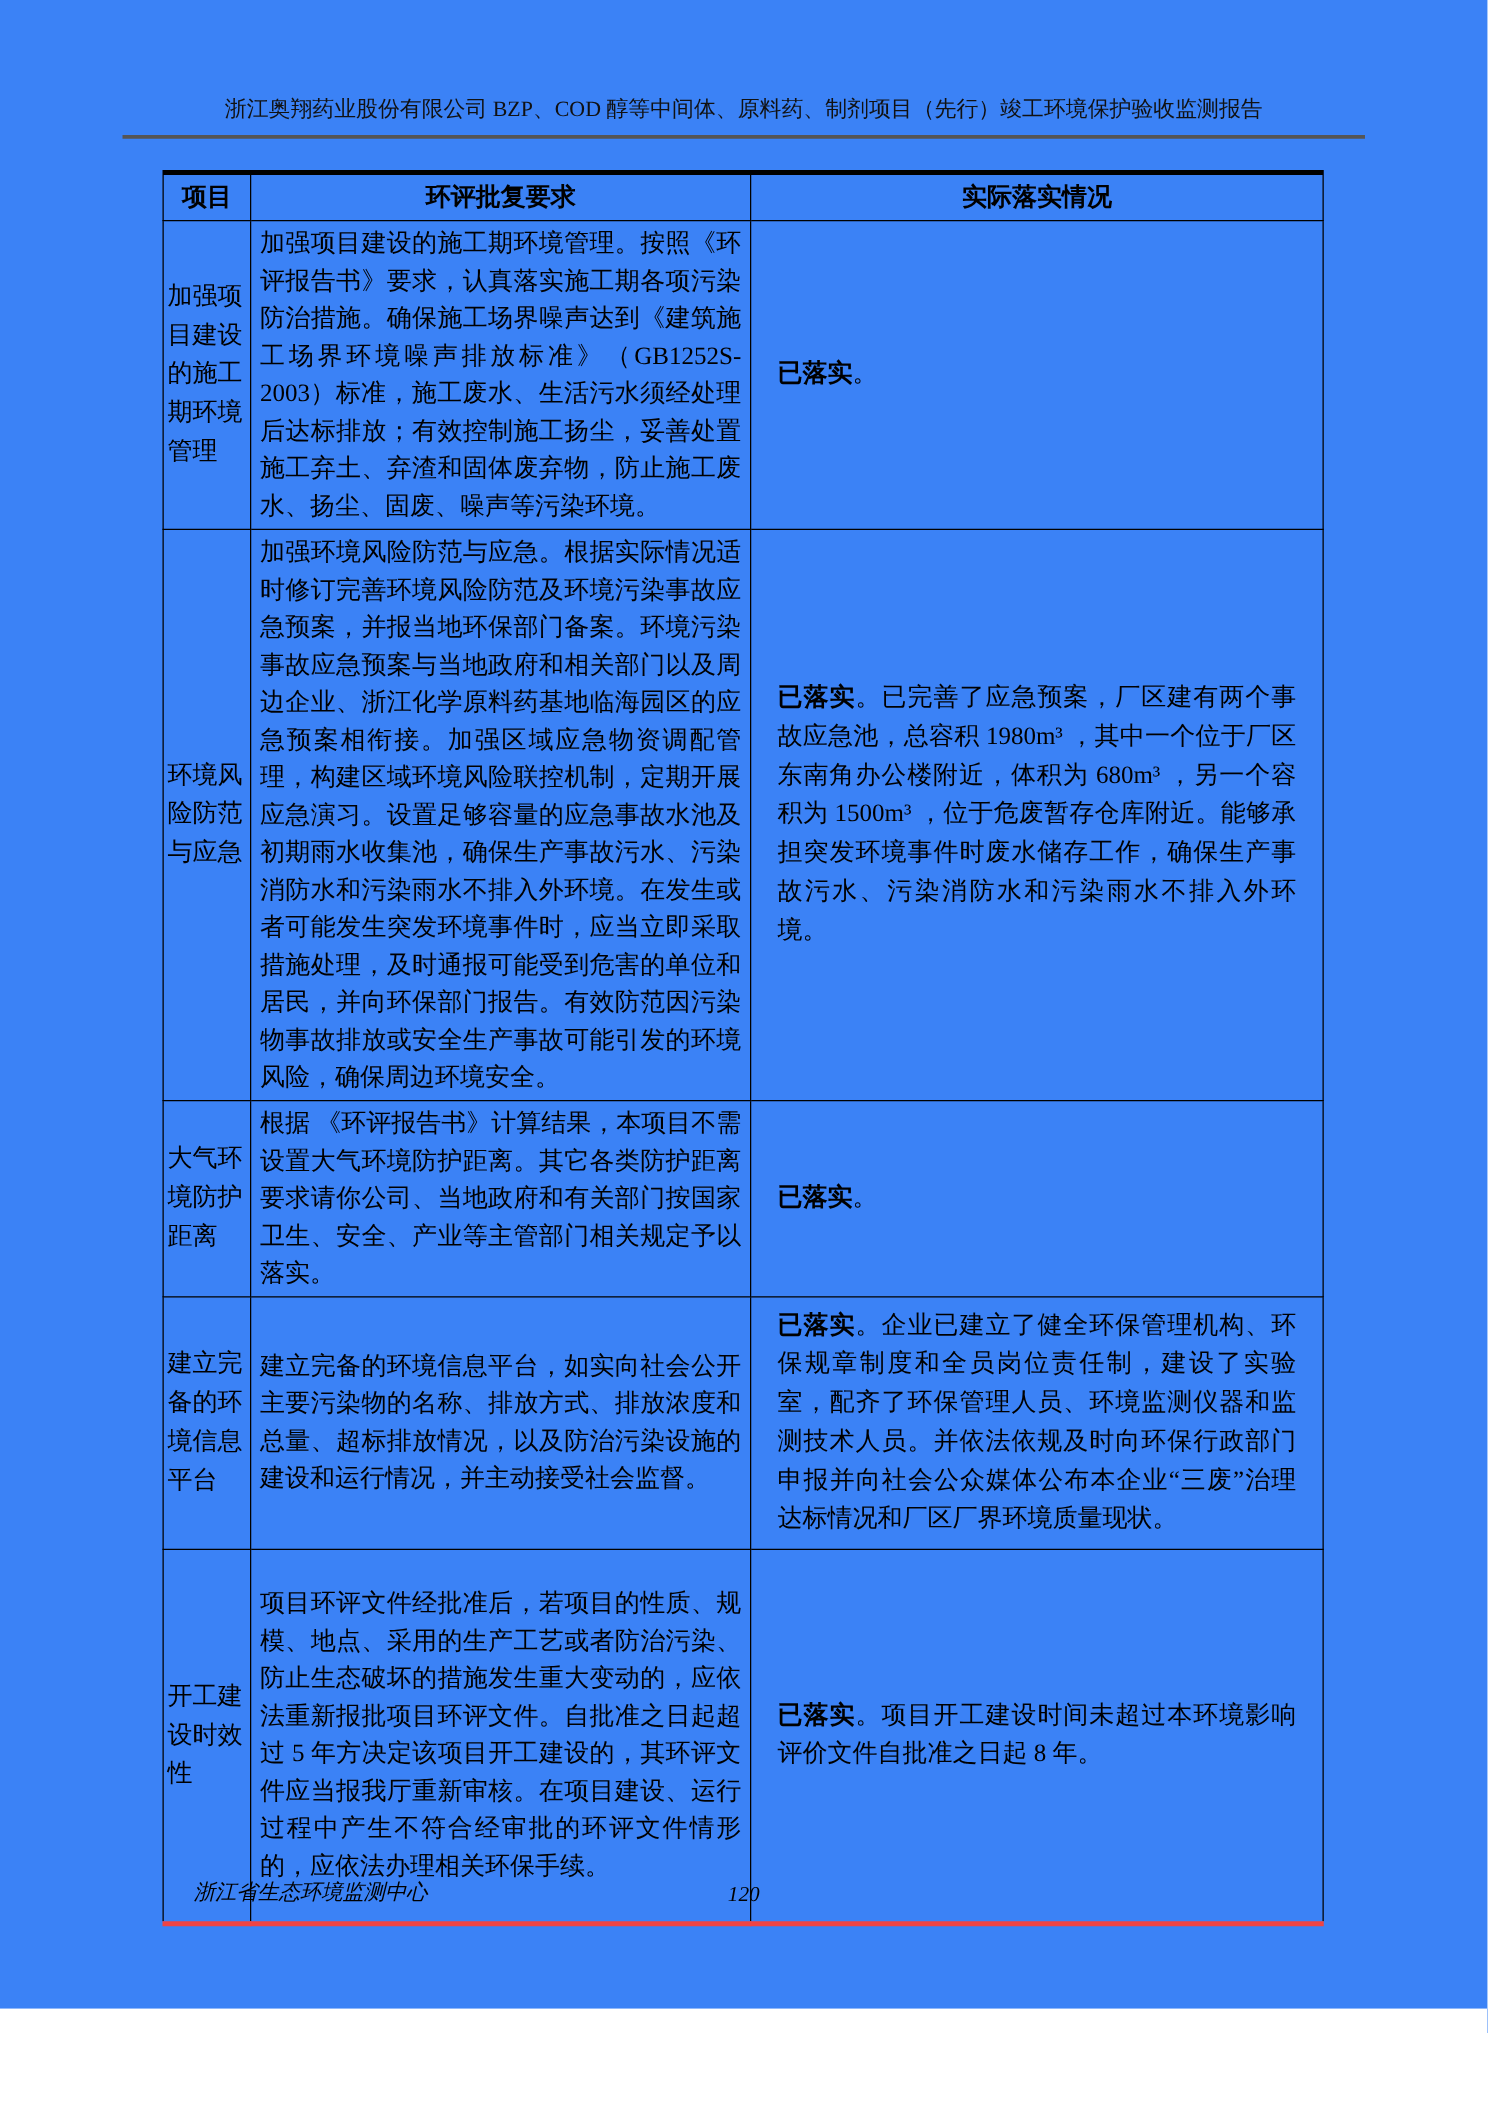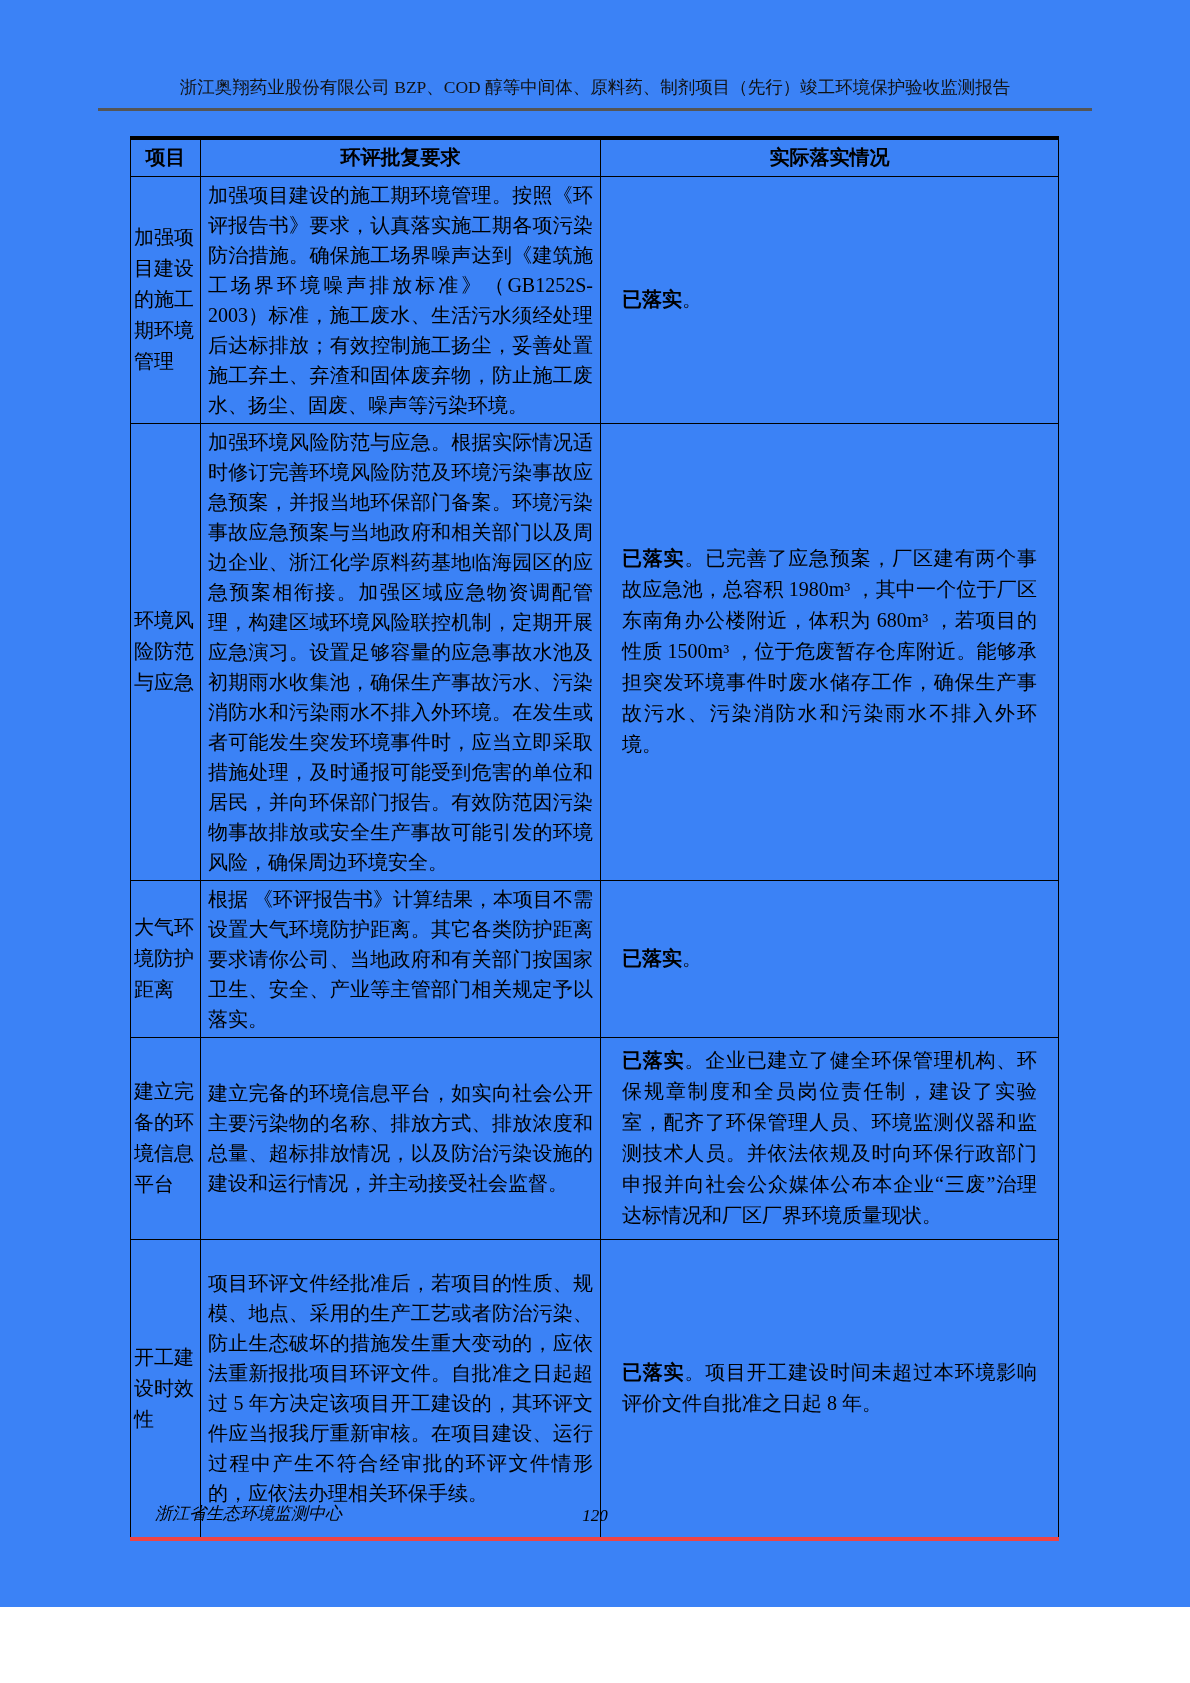--- a/index.html
+++ b/index.html
@@ -125,21 +125,21 @@
     </thead>
     <tbody>
       <tr class="r1">
         <td class="cell-item">加强项目建设的施工期环境管理</td>
         <td class="cell-req">加强项目建设的施工期环境管理。按照《环评报告书》要求，认真落实施工期各项污染防治措施。确保施工场界噪声达到《建筑施工场界环境噪声排放标准》（GB1252S-2003）标准，施工废水、生活污水须经处理后达标排放；有效控制施工扬尘，妥善处置施工弃土、弃渣和固体废弃物，防止施工废水、扬尘、固废、噪声等污染环境。</td>
         <td class="cell-status"><span class="status-lead">已落实</span><span>。</span></td>
       </tr>
       <tr class="r2">
         <td class="cell-item">环境风险防范与应急</td>
         <td class="cell-req">加强环境风险防范与应急。根据实际情况适时修订完善环境风险防范及环境污染事故应急预案，并报当地环保部门备案。环境污染事故应急预案与当地政府和相关部门以及周边企业、浙江化学原料药基地临海园区的应急预案相衔接。加强区域应急物资调配管理，构建区域环境风险联控机制，定期开展应急演习。设置足够容量的应急事故水池及初期雨水收集池，确保生产事故污水、污染消防水和污染雨水不排入外环境。在发生或者可能发生突发环境事件时，应当立即采取措施处理，及时通报可能受到危害的单位和居民，并向环保部门报告。有效防范因污染物事故排放或安全生产事故可能引发的环境风险，确保周边环境安全。</td>
-        <td class="cell-status"><span class="status-lead">已落实</span><span>。已完善了应急预案，厂区建有两个事故应急池，总容积 1980m³ ，其中一个位于厂区东南角办公楼附近，体积为 680m³ ，若项目的性质 1500m³ ，位于危废暂存仓库附近。能够承担突发环境事件时废水储存工作，确保生产事故污水、污染消防水和污染雨水不排入外环境。</span></td>
+        <td class="cell-status"><span class="status-lead">已落实</span><span>。已完善了应急预案，厂区建有两个事故应急池，总容积 1980m³ ，其中一个位于厂区东南角办公楼附近，体积为 680m³ ，另一个容积为 1500m³ ，位于危废暂存仓库附近。能够承担突发环境事件时废水储存工作，确保生产事故污水、污染消防水和污染雨水不排入外环境。</span></td>
       </tr>
       <tr class="r3">
         <td class="cell-item">大气环境防护距离</td>
         <td class="cell-req">根据 《环评报告书》计算结果，本项目不需设置大气环境防护距离。其它各类防护距离要求请你公司、当地政府和有关部门按国家卫生、安全、产业等主管部门相关规定予以落实。</td>
         <td class="cell-status"><span class="status-lead">已落实</span><span>。</span></td>
       </tr>
       <tr class="r4">
         <td class="cell-item">建立完备的环境信息平台</td>
         <td class="cell-req">建立完备的环境信息平台，如实向社会公开主要污染物的名称、排放方式、排放浓度和总量、超标排放情况，以及防治污染设施的建设和运行情况，并主动接受社会监督。</td>
         <td class="cell-status"><span class="status-lead">已落实</span><span>。企业已建立了健全环保管理机构、环保规章制度和全员岗位责任制，建设了实验室，配齐了环保管理人员、环境监测仪器和监测技术人员。并依法依规及时向环保行政部门申报并向社会公众媒体公布本企业“三废”治理达标情况和厂区厂界环境质量现状。</span></td>

